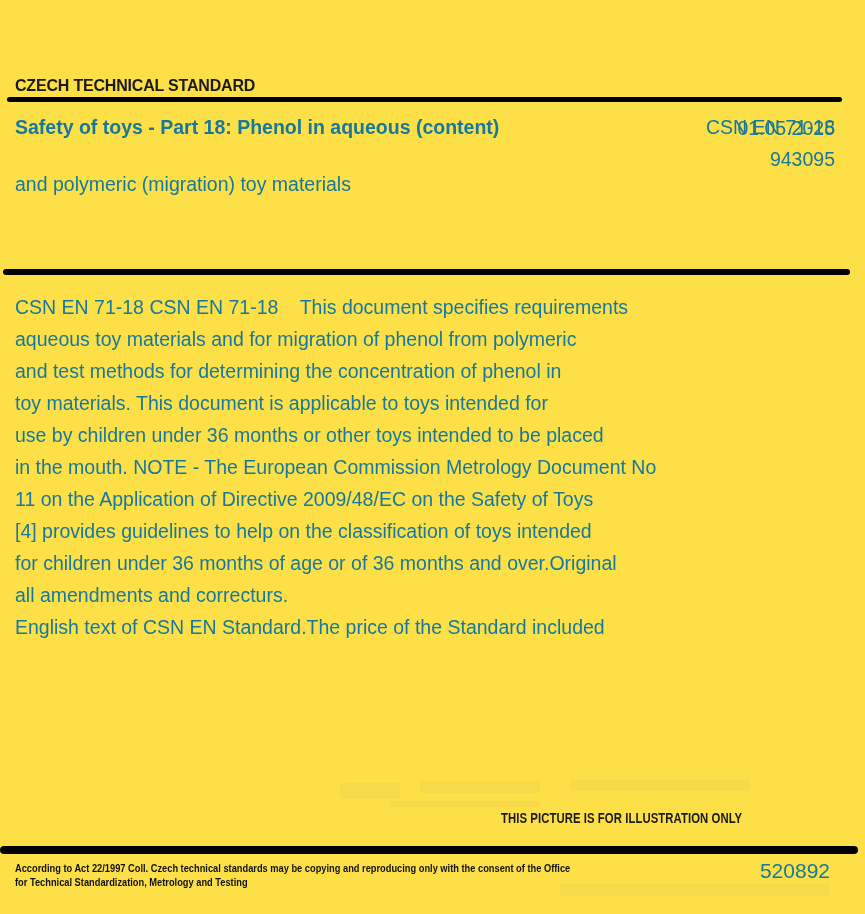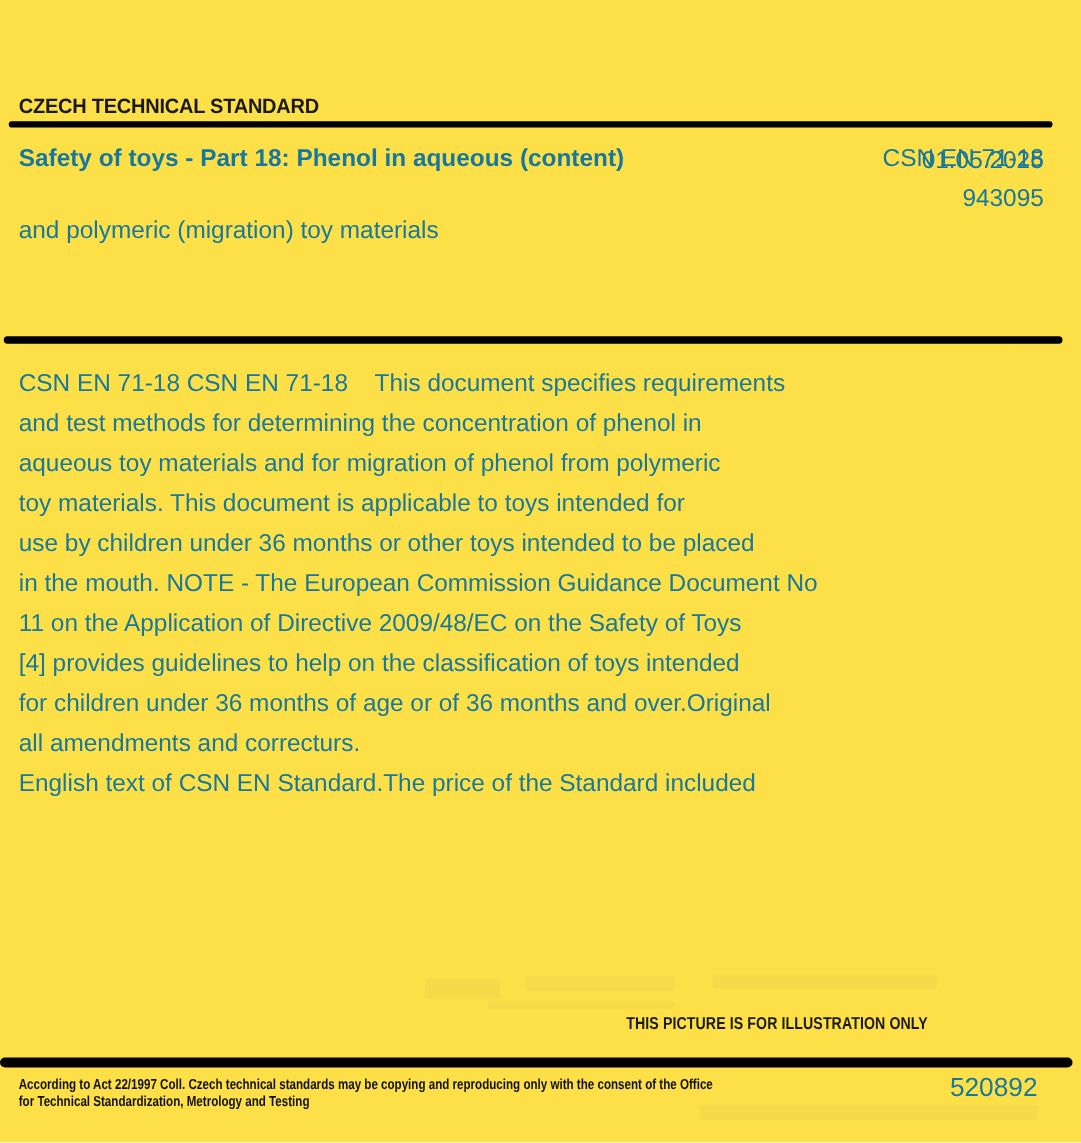--- a/index.html
+++ b/index.html
@@ -72,25 +72,25 @@
 
   <div class="abs title-line t1l">Safety of toys - Part 18: Phenol in aqueous (content)</div>
   <div class="abs title-line t2l">and polymeric (migration) toy materials</div>
   <div class="abs title-line t1r">CSN EN 71-18</div>
   <div class="abs title-line t2r">943095</div>
 
   <div class="abs rule rule-mid"></div>
 
   <div class="abs abstract">
     <div>CSN EN 71-18 CSN EN 71-18    This document specifies requirements</div>
+    <div>aqueous toy materials and for migration of phenol from polymeric</div>
     <div>and test methods for determining the concentration of phenol in</div>
-    <div>aqueous toy materials and for migration of phenol from polymeric</div>
     <div>toy materials. This document is applicable to toys intended for</div>
     <div>use by children under 36 months or other toys intended to be placed</div>
-    <div>in the mouth. NOTE - The European Commission Guidance Document No</div>
+    <div>in the mouth. NOTE - The European Commission Metrology Document No</div>
     <div>11 on the Application of Directive 2009/48/EC on the Safety of Toys</div>
     <div>[4] provides guidelines to help on the classification of toys intended</div>
     <div>for children under 36 months of age or of 36 months and over.Original</div>
     <div>all amendments and correcturs.</div>
     <div>English text of CSN EN Standard.The price of the Standard included</div>
   </div>
 
   <div class="abs watermark" style="left:340px; top:783px; width:60px;  height:16px;"></div>
   <div class="abs watermark" style="left:420px; top:781px; width:120px; height:12px;"></div>
   <div class="abs watermark" style="left:570px; top:780px; width:180px; height:11px;"></div>

